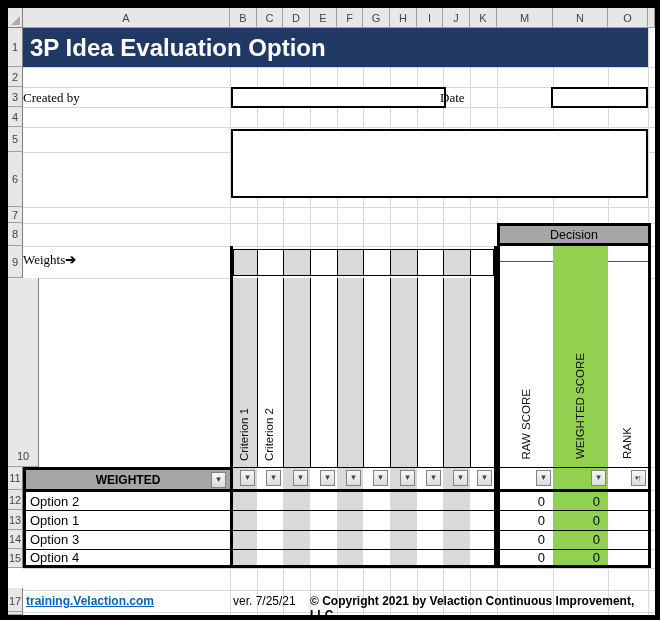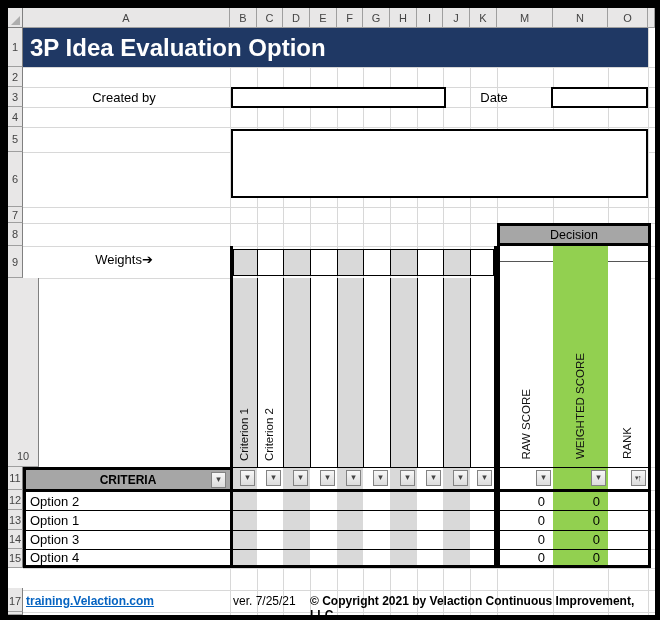--- a/index.html
+++ b/index.html
@@ -18,21 +18,21 @@
   .corner .tri{position:absolute;right:2px;bottom:2px;width:0;height:0;
           border-left:9px solid transparent;border-bottom:9px solid #aeaeae;}
   .rh{justify-content:center;border-right:1px solid #808080;}
   .rh.bottom{align-items:flex-end;padding-bottom:4px;}
   
   .titlebar{position:absolute;left:15px;top:20px;width:625px;height:39px;
             background:var(--navy,#1F3864);display:flex;align-items:center;}
   .titlebar span{color:#fff;font-weight:bold;font-size:24px;padding-left:7px;letter-spacing:0px;}
   
   .lbl{position:absolute;font-size:13px;color:#000;}
-  .r{text-align:center;}
+  .r{text-align:left;font-family:Liberation Serif, serif;}
   .inputbox{position:absolute;background:#fff;border:2px solid #000;box-sizing:border-box;}
   .sumlbl{position:absolute;left:15px;top:119px;width:208px;height:80px;background:#fff;
           display:flex;align-items:center;font-weight:bold;font-size:17px;padding-left:16px;box-sizing:border-box;}
   
   .hdrbox{position:absolute;background:var(--header-gray,#A6A6A6);border:3px solid #000;box-sizing:border-box;
           display:flex;align-items:center;justify-content:center;font-size:12.5px;color:#000;}
   
   .blk{position:absolute;box-sizing:border-box;}
   .stripe{position:absolute;}
   .sg{background:var(--stripe-gray,#D9D9D9);} .sw{background:#fff;} .sgr{background:var(--green,#92D050);}
@@ -303,21 +303,21 @@
     <div class="valcell" style="left:0;top:284px;width:53px;height:19px">0</div>
     <div class="valcell" style="left:53px;top:284px;width:55px;height:19px">0</div>
     <div class="valcell" style="left:0;top:303px;width:53px;height:16px">0</div>
     <div class="valcell" style="left:53px;top:303px;width:55px;height:16px">0</div>
     <div class="rowsep" style="left:0;top:264px;width:148px"></div>
     <div class="rowsep" style="left:0;top:284px;width:148px"></div>
     <div class="rowsep" style="left:0;top:303px;width:148px"></div>
   </div>
 
   <div class="blk" style="left:15px;top:459px;width:207px;height:101px;border:3px solid #000;border-right:none">
-    <div class="stripe" style="left:0;top:0;width:204px;height:19px;background:var(--header-gray,#A6A6A6);display:flex;align-items:center;justify-content:center;font-size:12px;font-weight:bold">CRITERIA</div>
+    <div class="stripe" style="left:0;top:0;width:204px;height:19px;background:var(--header-gray,#A6A6A6);display:flex;align-items:center;justify-content:center;font-size:12px;font-weight:bold">WEIGHTED</div>
     <div class="fbtn" style="left:185px;top:2px"></div>
     <div class="thickbar" style="left:0;top:19px;width:204px"></div>
     <div class="optcell" style="left:0;top:22px;width:204px;height:18px">Option 2</div>
     <div class="optcell" style="left:0;top:40px;width:204px;height:20px">Option 1</div>
     <div class="optcell" style="left:0;top:60px;width:204px;height:19px">Option 3</div>
     <div class="optcell" style="left:0;top:79px;width:204px;height:16px">Option 4</div>
     <div class="rowsep" style="left:0;top:40px;width:204px"></div>
     <div class="rowsep" style="left:0;top:60px;width:204px"></div>
     <div class="rowsep" style="left:0;top:79px;width:204px"></div>
   </div>

